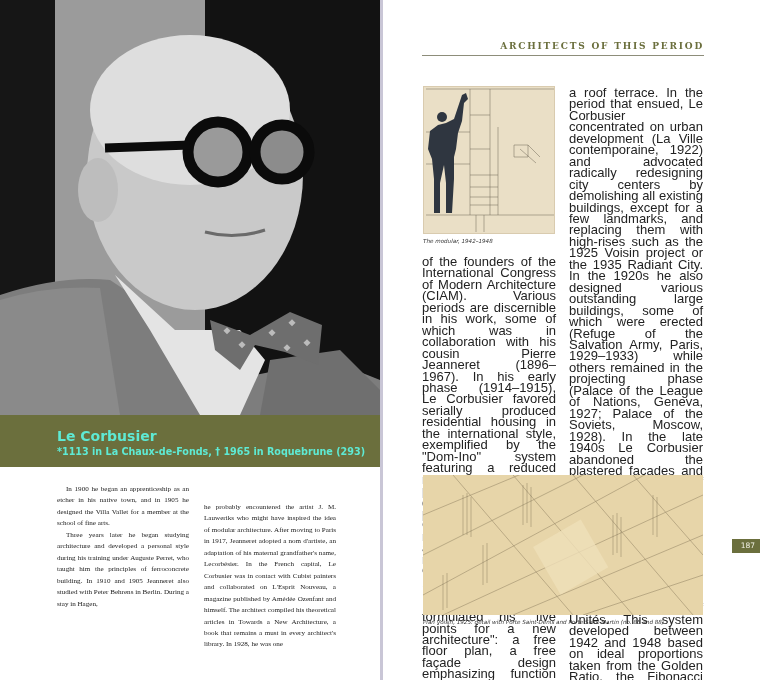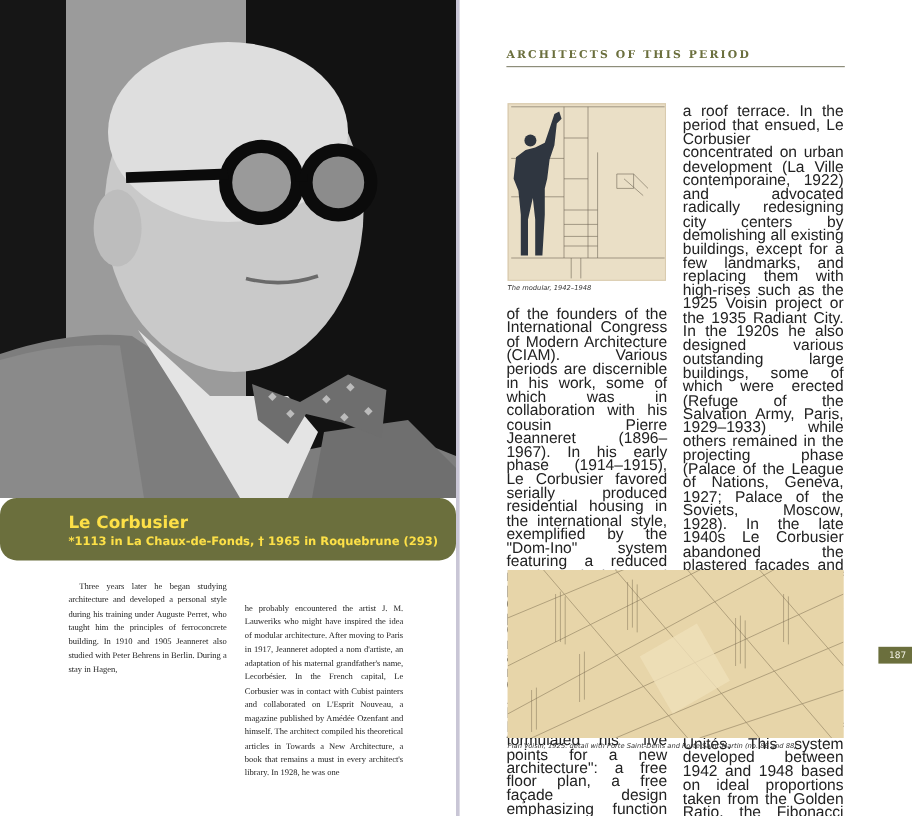--- a/index.html
+++ b/index.html
@@ -11,42 +11,41 @@
     
     .left-page { position: absolute; left: 0; top: 0; width: 380px; height: 680px; background: #fff; }
     .portrait {
       position: absolute; left: 0; top: 0; width: 380px; height: 415px;
       background: linear-gradient(90deg, #141414 0%, #1a1a1a 14%, #8a8a8a 15%, #a5a5a5 30%, #9c9c9c 52%, #161616 54%, #0e0e0e 100%);
       overflow: hidden;
     }
     .portrait svg { position: absolute; left: 0; top: 0; }
     .name-band {
       position: absolute; left: 0; top: 415px; width: 380px; height: 52px;
-      background: #6b6f3d; color: #fde047; padding: 14px 0 0 57px;
+      background: #6b6f3d; color: #5eead4; padding: 14px 0 0 57px;
       font-family: "DejaVu Sans", sans-serif;
-      border-radius: 14px;
     }
     .name-band .name { font-size: 14px; font-weight: bold; line-height: 15px; }
     .name-band .dates { font-size: 9.6px; font-weight: bold; line-height: 13px; margin-top: 1px; }
 
     .body-col {
       position: absolute; top: 484px; width: 132px;
       font-size: 7.1px; line-height: 11.45px; text-align: justify; color: #222;
       font-family: "Liberation Serif", serif;
     }
     .body-col p { text-indent: 0; }
     .body-col p.indent { text-indent: 9px; }
     .col-a { left: 57px; }
     .col-b { left: 204px; margin-top: 18px; }
 
     
     .right-page { position: absolute; left: 380px; top: 0; width: 380px; height: 680px; background: #fff; }
     .gutter-line { position: absolute; left: 0; top: 0; width: 3px; height: 680px; background: #c9c6d6; }
     .running-head {
-      position: absolute; left: 42px; top: 41px; width: 282px; text-align: left;
+      position: absolute; left: 42px; top: 41px; width: 282px; text-align: right;
       font-family: "DejaVu Serif", serif; font-size: 9px; letter-spacing: 1.8px;
       font-weight: bold; color: #6b6f3d;
     }
     .running-rule { position: absolute; left: 42px; top: 55px; width: 282px; height: 1px; background: #8d8d7a; }
 
     .modulor {
       position: absolute; left: 43px; top: 86px; width: 132px; height: 148px;
       background: #e9dcc3; overflow: hidden; border: 1px solid #d9cbaf;
     }
     .modulor svg { position: absolute; left: 0; top: 0; }
@@ -120,20 +119,21 @@
         </g>
       </svg>
     </div>
 
     <div class="name-band">
       <div class="name">Le Corbusier</div>
       <div class="dates">*1113 in La Chaux-de-Fonds, † 1965 in Roquebrune (293)</div>
     </div>
 
     <div class="body-col col-a">
+      <p class="indent">In 1900 he began an apprenticeship as an etcher in his native town, and in 1905 he designed the Villa Vallet for a member at the school of fine arts.</p>
       <p class="indent">Three years later he began studying architecture and developed a personal style during his training under Auguste Perret, who taught him the principles of ferroconcrete building. In 1910 and 1905 Jeanneret also studied with Peter Behrens in Berlin. During a stay in Hagen,</p>
     </div>
     <div class="body-col col-b">
       <p>he probably encountered the artist J. M. Lauweriks who might have inspired the idea of modular architecture. After moving to Paris in 1917, Jeanneret adopted a nom d'artiste, an adaptation of his maternal grandfather's name, Lecorbésier. In the French capital, Le Corbusier was in contact with Cubist painters and collaborated on L'Esprit Nouveau, a magazine published by Amédée Ozenfant and himself. The architect compiled his theoretical articles in Towards a New Architecture, a book that remains a must in every architect's library. In 1928, he was one</p>
     </div>
   </div>
 
   <div class="right-page">
     <div class="gutter-line"></div>
     <div class="running-head">ARCHITECTS OF THIS PERIOD</div>

